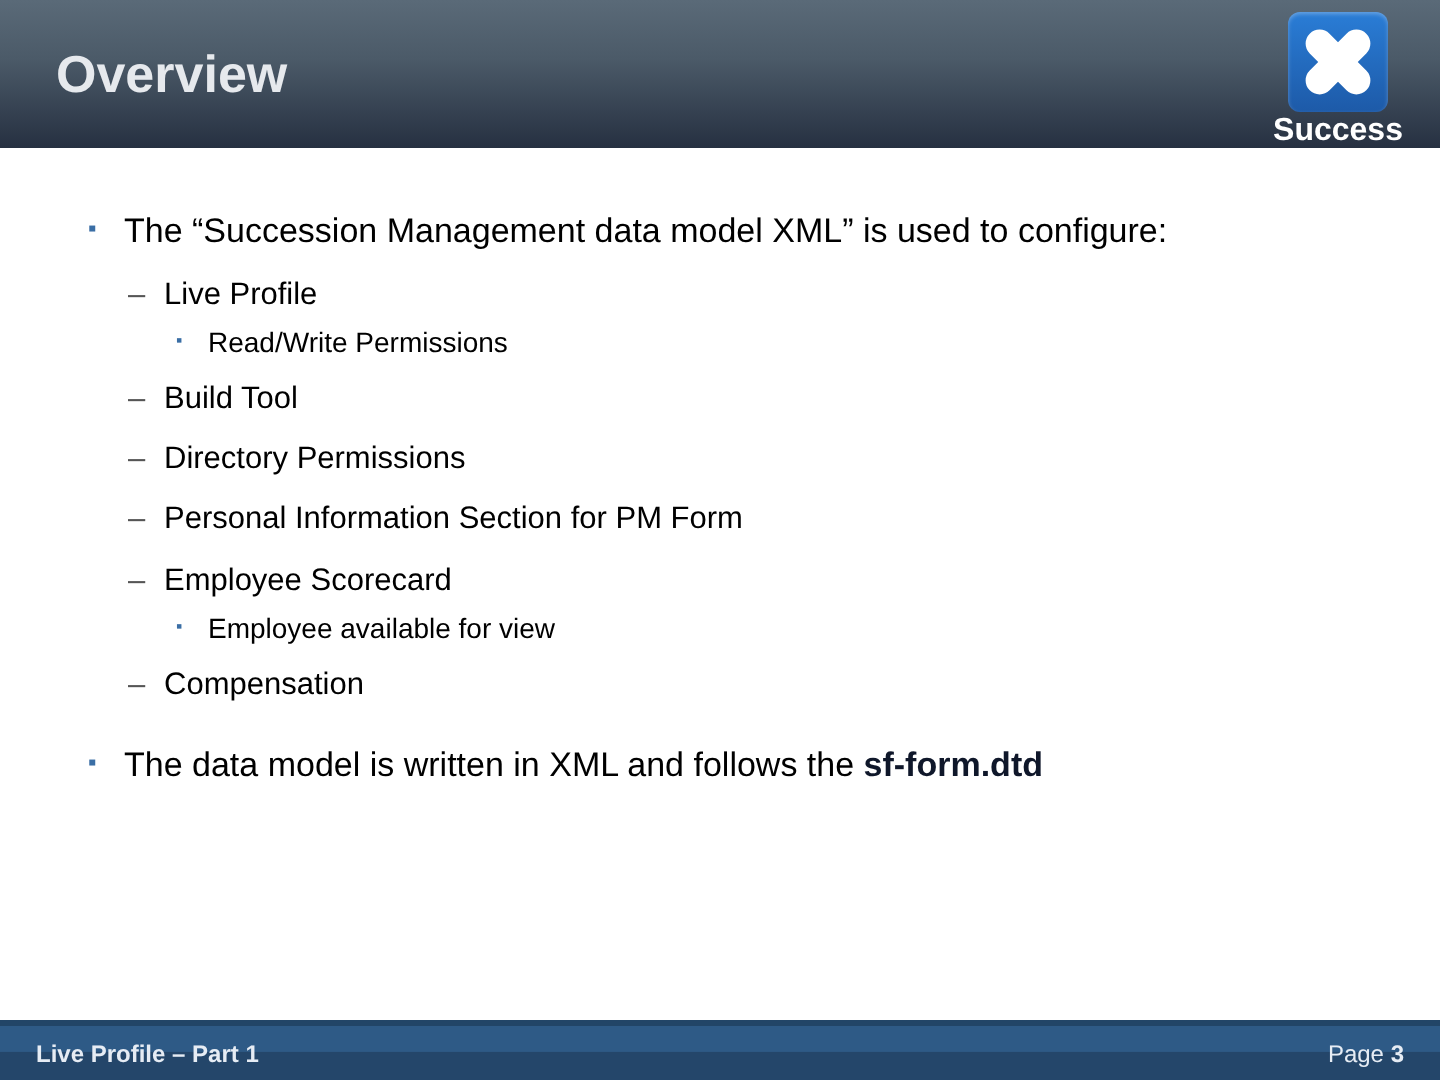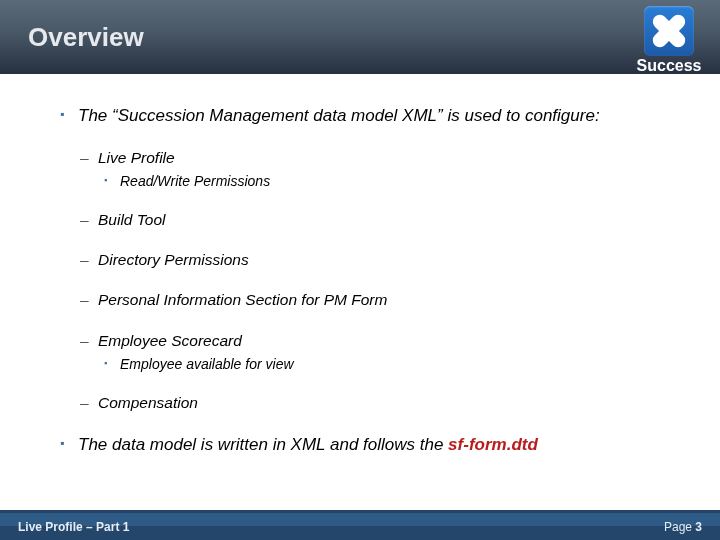--- a/index.html
+++ b/index.html
@@ -69,24 +69,23 @@
   .logo-x::after  { transform: translateY(-50%) rotate(-45deg); }
   .logo-text {
     color: #fff;
     font-size: 16px;
     font-weight: bold;
     line-height: 1.05;
   }
   
   .content {
     flex: 1;
-    padding: 30px 40px 10px 56px;
+    padding: 30px 40px 10px 40px;
     box-sizing: border-box;
     font-size: 17px;
-    font-style: italic;
   }
   ul { list-style: none; margin: 0; padding: 0; }
   .lvl1 > li {
     position: relative;
     padding-left: 22px;
     margin-bottom: 18px;
     line-height: 1.4;
   }
   .lvl1 > li::before {
     content: "▪";
@@ -96,21 +95,21 @@
     color: #3a6ea5;
     font-size: 12px;
   }
   .lvl2 {
     margin-top: 6px;
     font-size: 15.5px;
   }
   .lvl2 > li {
     position: relative;
     padding-left: 20px;
-    margin: 20px 0;
+    margin: 10px 0;
     line-height: 1.3;
   }
   .lvl2 > li::before {
     content: "–";
     position: absolute;
     left: 2px;
     top: 0;
     color: #555;
   }
   .lvl3 {
@@ -125,21 +124,21 @@
   }
   .lvl3 > li::before {
     content: "▪";
     position: absolute;
     left: 6px;
     top: 3px;
     color: #3a6ea5;
     font-size: 9px;
   }
   .em-link {
-    color: #b91c1c;
+    color: #0f172a;
     font-weight: bold;
   }
   
   .footer {
     height: 30px;
     background: linear-gradient(to bottom, #2e5a86, #2e5a86 47%, #24466a 49%, #24466a 100%);
     border-top: 3px solid #224567;
     color: #e6ecf4;
     display: flex;
     align-items: center;

